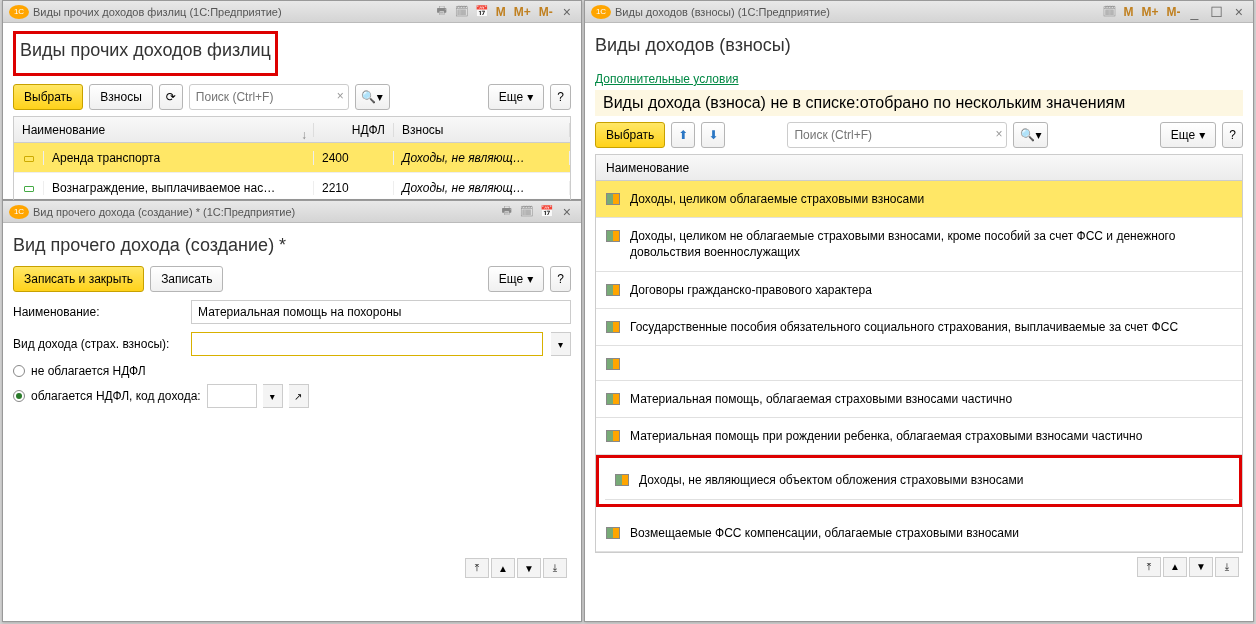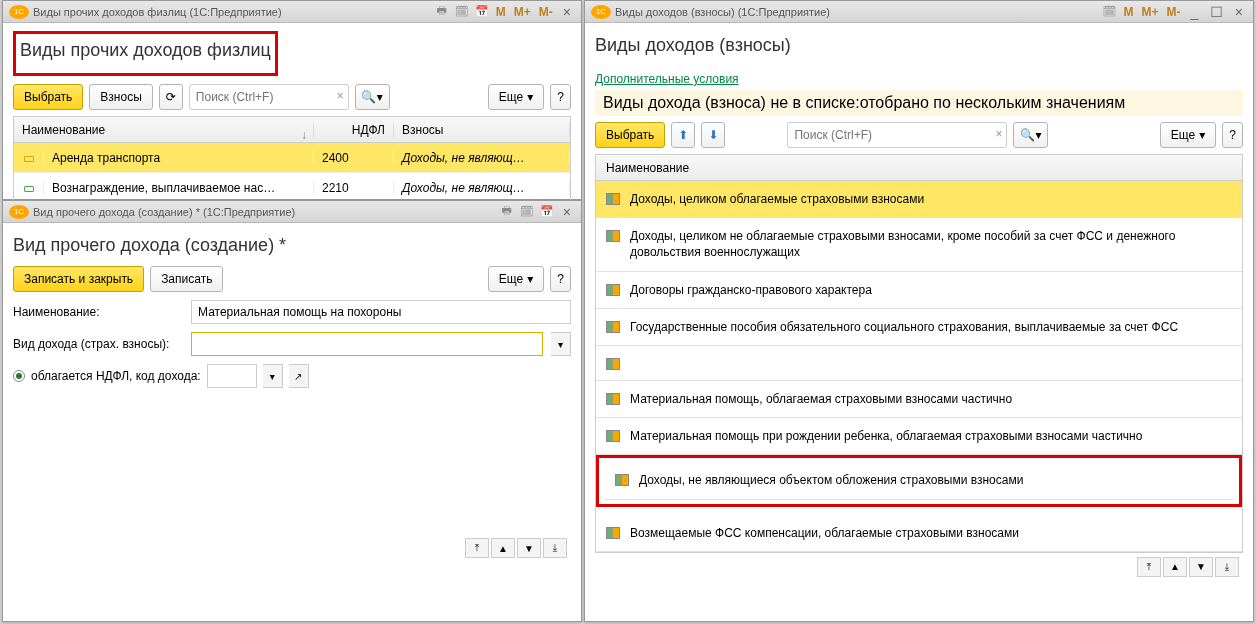--- a/index.html
+++ b/index.html
@@ -249,20 +249,24 @@
       <button class="btn icon">?</button>
     </div>
     <div class="form-row">
       <label>Наименование:</label>
       <input class="input wide" value="Материальная помощь на похороны" style="">
     </div>
     <div class="form-row">
       <label>Вид дохода (страх. взносы):</label>
       <input class="input hl wide" style="">
       <span class="dropdown-btn">▾</span>
+    </div>
+    <div class="radio-row">
+      <span class="radio"></span>
+      <span>не облагается НДФЛ</span>
     </div>
     <div class="radio-row">
       <span class="radio checked"></span>
       <span>облагается НДФЛ, код дохода:</span>
       <input class="input" style="width: 50px;">
       <span class="dropdown-btn">▾</span>
       <span class="dropdown-btn">↗</span>
     </div>
     <div style="height:140px"></div>
     <div class="scroll-btns">

